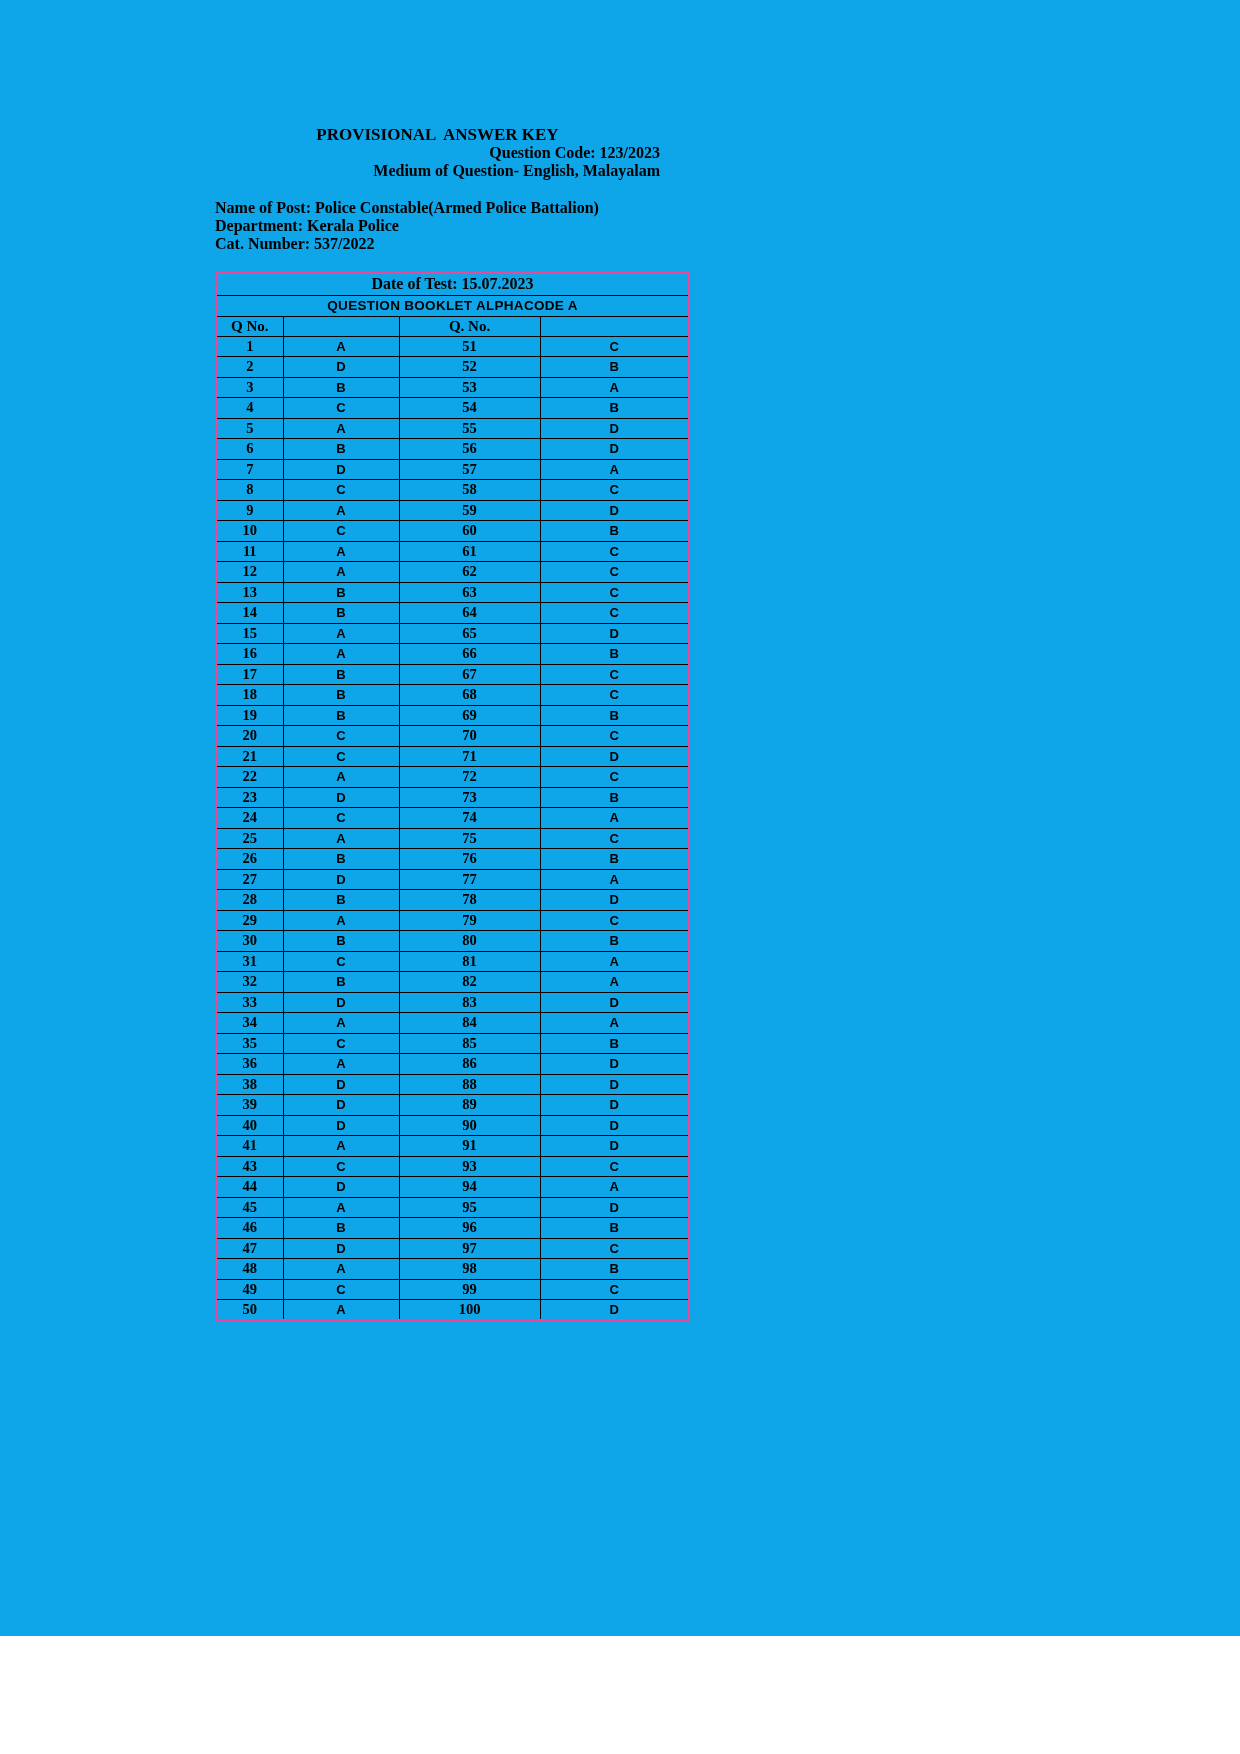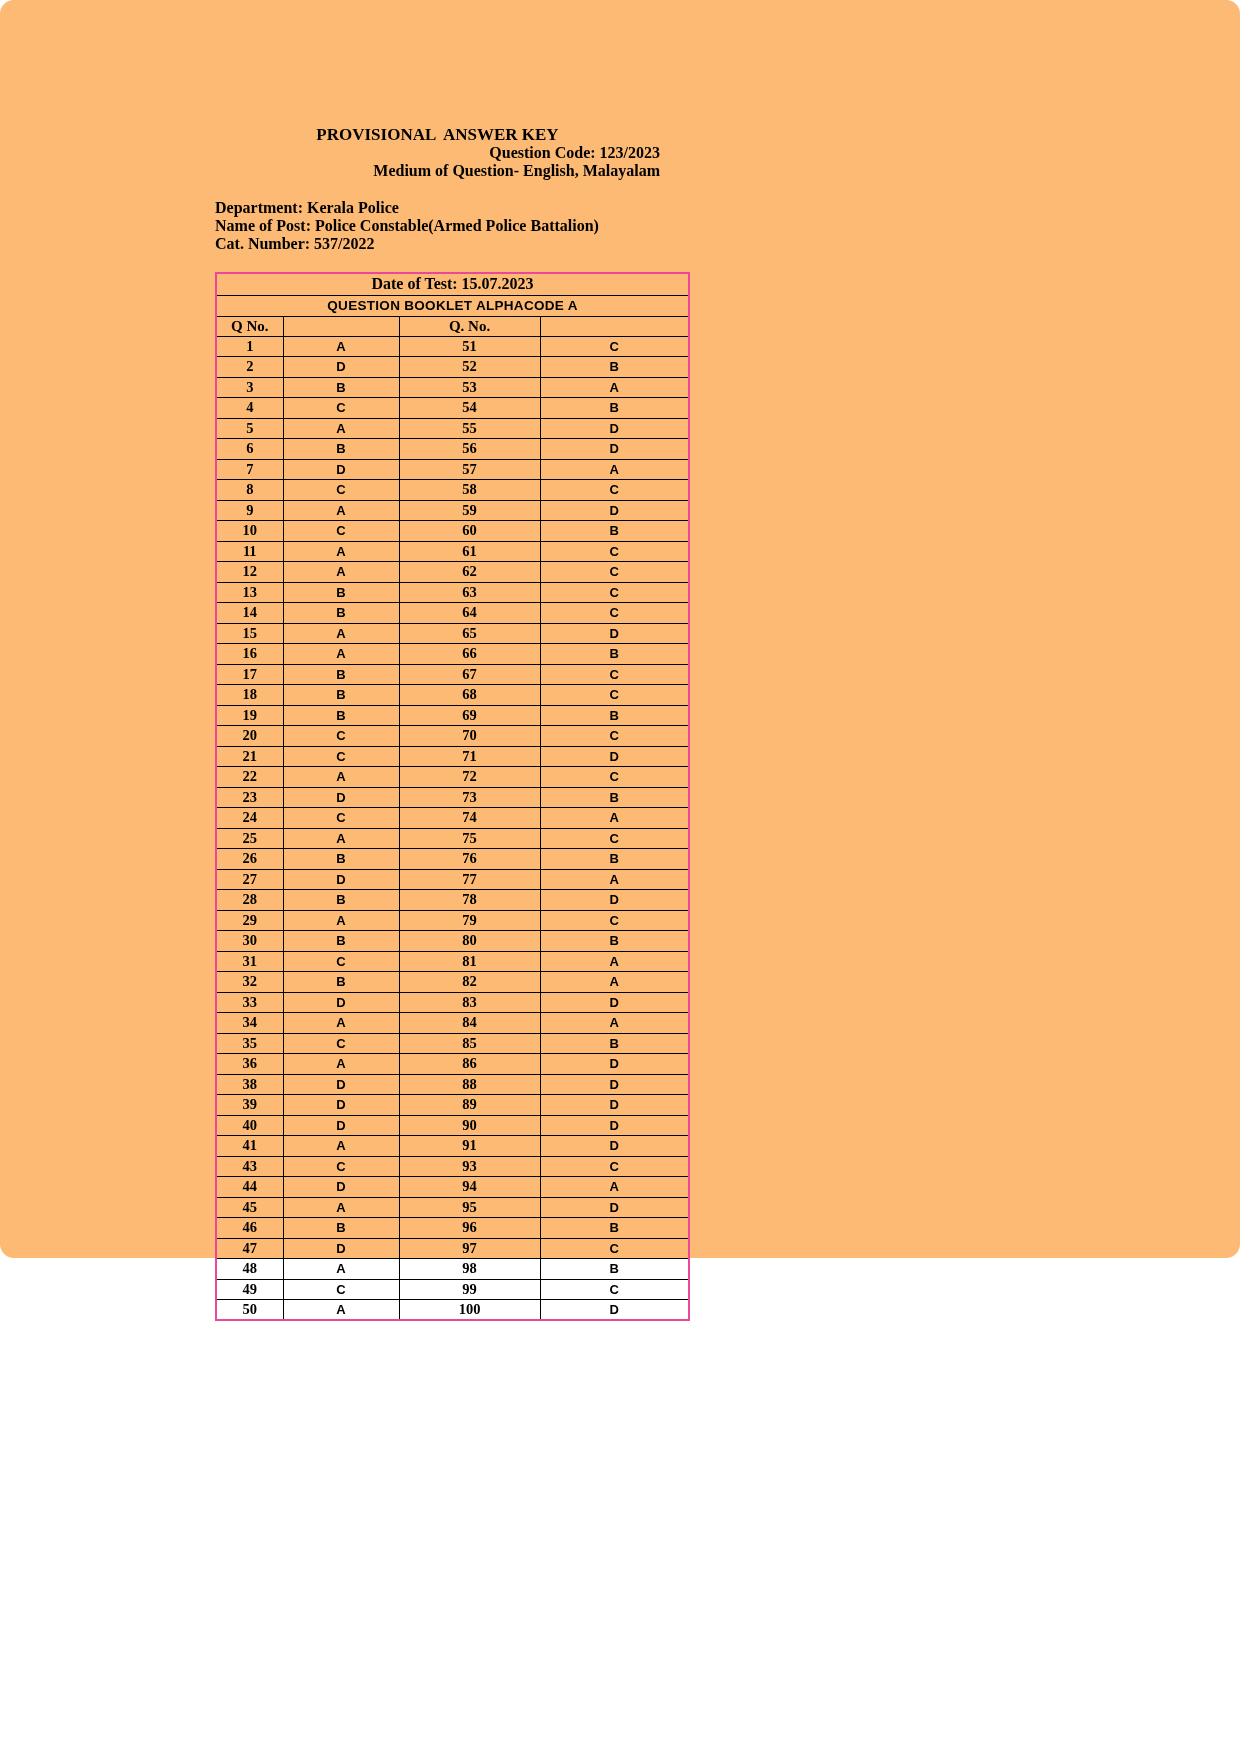--- a/index.html
+++ b/index.html
@@ -4,21 +4,21 @@
 <style>
   * { margin: 0; padding: 0; box-sizing: border-box; }
   html, body { background: #ffffff; }
   body {
     width: 1240px;
     height: 1754px;
     position: relative;
     font-family: "Liberation Serif", serif;
     color: #000000;
   }
-  .page { position: absolute; top: 0; left: 0; width: 1240px; height: 1258px; background: #fdba74; border-radius: 14px; }
+  .page { position: absolute; top: 0; left: 0; width: 1240px; height: 1636px; background: #0ea5e9; }
 
   .header-block {
     position: absolute;
     top: 126px;
     left: 215px;
     width: 445px;
     text-align: center;
   }
   .doc-title {
     font-size: 17px;
@@ -99,22 +99,22 @@
 
 <div class="page">
 
   <div class="header-block">
     <div class="doc-title">PROVISIONAL  ANSWER KEY</div>
     <div class="doc-subtitle">Question Code: 123/2023</div>
     <div class="doc-subtitle">Medium of Question- English, Malayalam</div>
   </div>
 
   <div class="info-block">
+    <div class="info-line">Name of Post: Police Constable(Armed Police Battalion)</div>
     <div class="info-line">Department: Kerala Police</div>
-    <div class="info-line">Name of Post: Police Constable(Armed Police Battalion)</div>
     <div class="info-line">Cat. Number: 537/2022</div>
   </div>
 
   <table class="answer-key">
     <colgroup>
       <col style="width:67px">
       <col style="width:116px">
       <col style="width:141px">
       <col style="width:149px">
     </colgroup>

